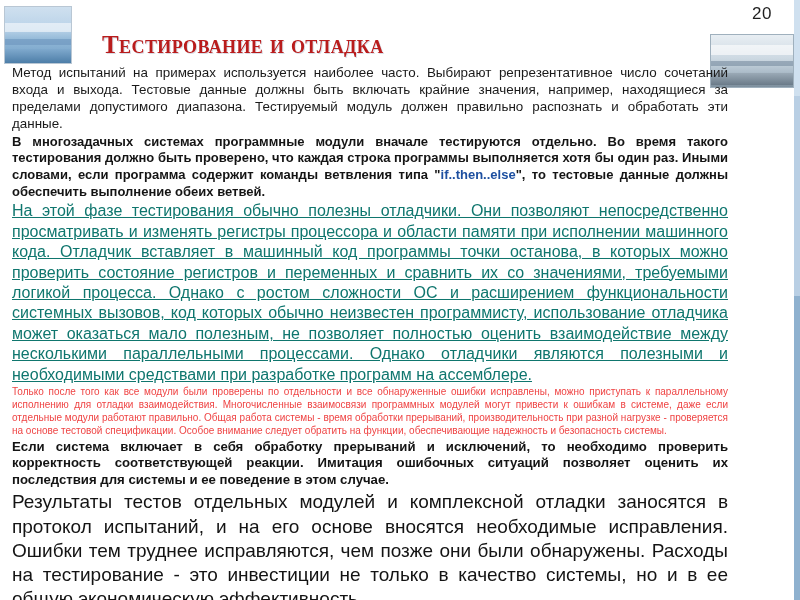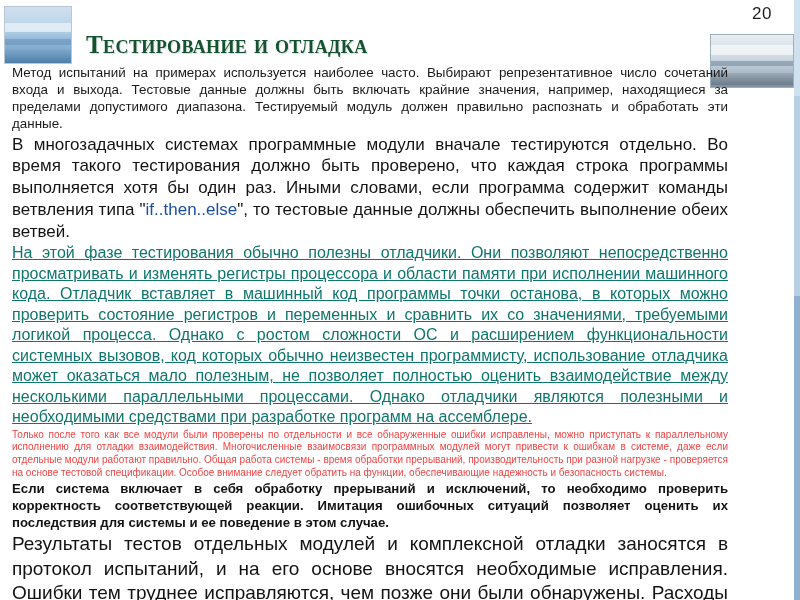--- a/index.html
+++ b/index.html
@@ -93,25 +93,25 @@
     right: 28px;
     top: 4px;
     font-size: 17px;
     color: #1f1f1f;
     font-family: "Liberation Sans", sans-serif;
     letter-spacing: 0.5px;
   }
   
   .title {
     position: absolute;
-    left: 86px;
+    left: 102px;
     top: 14px;
     font-family: "Liberation Serif", serif;
     font-size: 25px;
-    color: #14532d;
+    color: #b91c1c;
     font-weight: bold;
     font-variant: small-caps;
     letter-spacing: 0.4px;
     text-shadow: 1px 1px 0 rgba(170,180,200,0.45);
   }
   
   .body-area {
     position: absolute;
     left: 12px;
     top: 64px;
@@ -122,23 +122,24 @@
     text-align: justify;
     font-family: "Liberation Sans", sans-serif;
     line-height: 1.28;
   }
   .p1 {
     font-size: 13.4px;
     color: #1a1a1a;
     margin-bottom: 0px;
   }
   .p2 {
-    font-size: 17px;
+    font-size: 13px;
     color: #141414;
     margin-top: -2px;
+    font-weight: bold;
   }
   .p3 {
     font-size: 16px;
     color: #0f766e;
     margin-top: 2px;
     text-decoration: underline;
   }
   .p4 {
     font-size: 10px;
     color: #ef4444;

